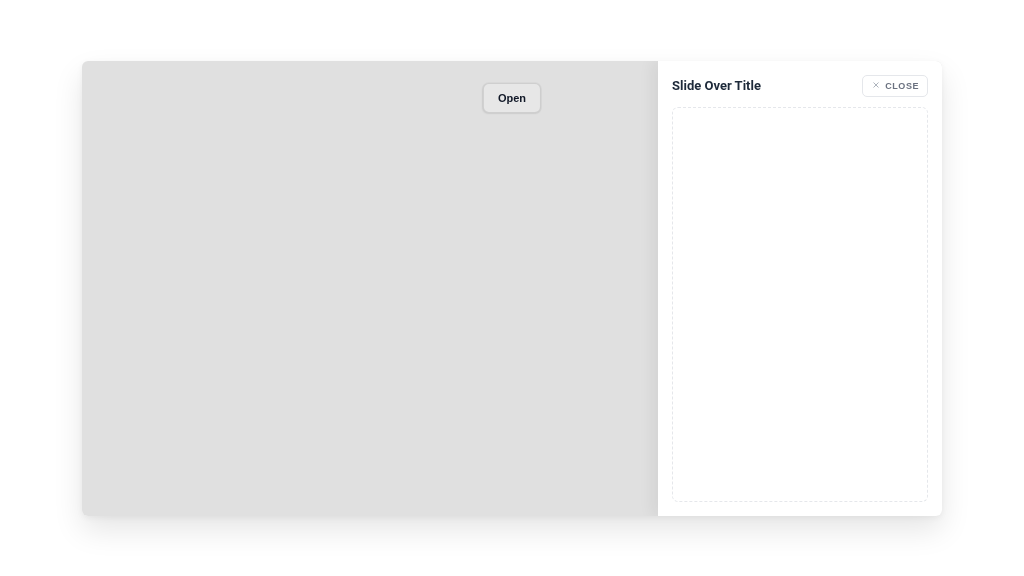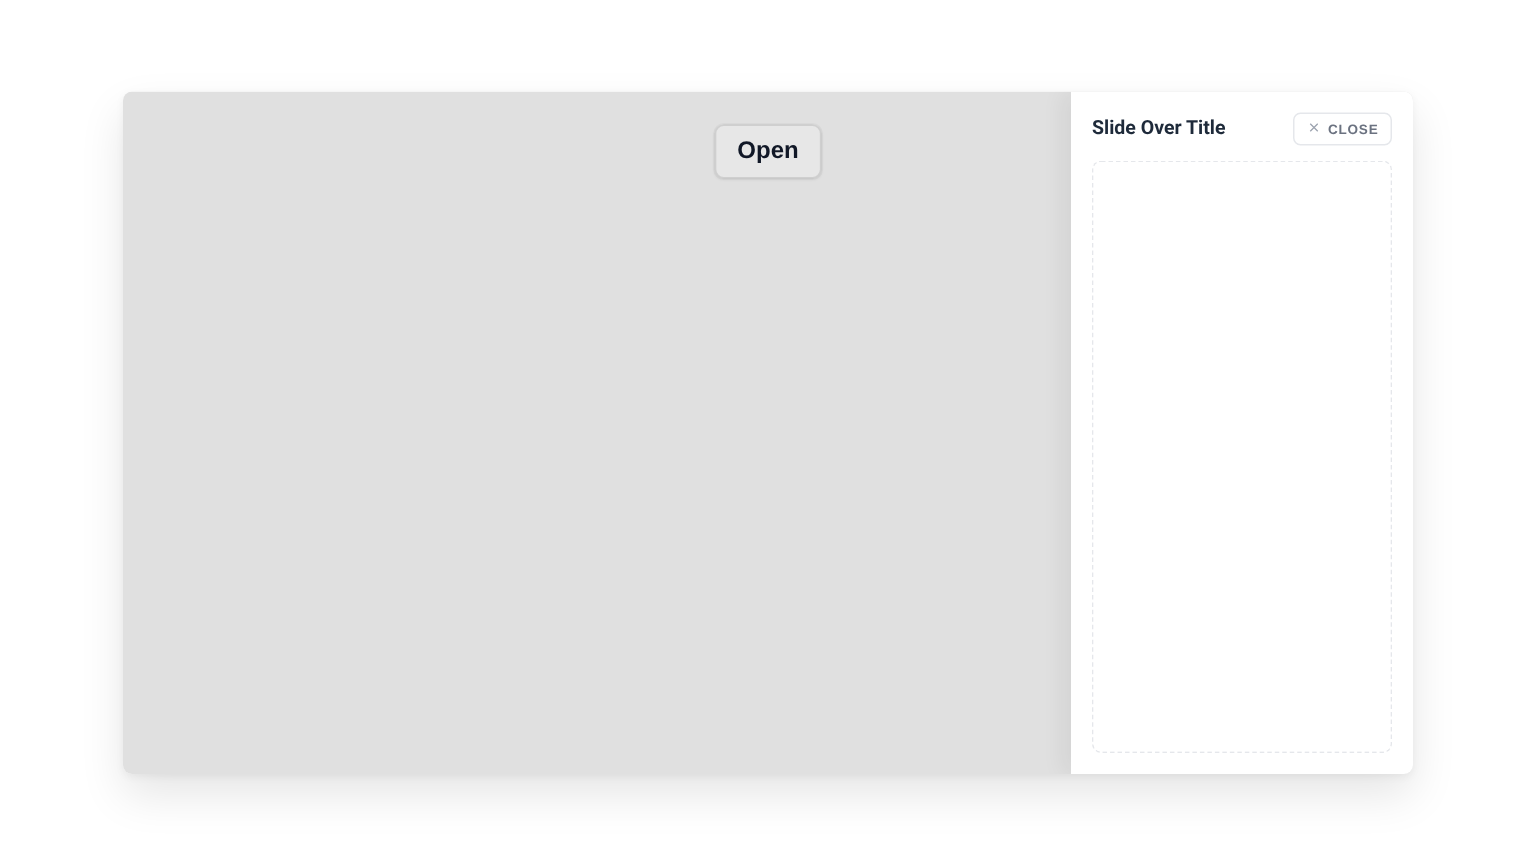--- a/index.html
+++ b/index.html
@@ -32,32 +32,32 @@
     }
     .open-btn {
       position: absolute;
       top: 22px;
       left: 50%;
       transform: translateX(-50%);
       background: #e7e7e7;
       border: 1px solid rgba(0,0,0,0.10);
       border-radius: 6px;
       padding: 8px 14px;
-      font-size: 16px;
+      font-size: 11px;
       font-weight: 600;
       color: #111827;
       cursor: pointer;
       box-shadow: 0 1px 2px rgba(0,0,0,0.06), 0 0 0 1px rgba(0,0,0,0.03);
     }
     .panel {
       position: absolute;
       top: 0;
       right: 0;
       bottom: 0;
-      width: 228px;
+      width: 284px;
       background: #ffffff;
       display: flex;
       flex-direction: column;
       box-shadow: -6px 0 14px rgba(0,0,0,0.06);
     }
     .panel-header {
       display: flex;
       align-items: center;
       justify-content: space-between;
       padding: 14px 14px 10px 14px;

